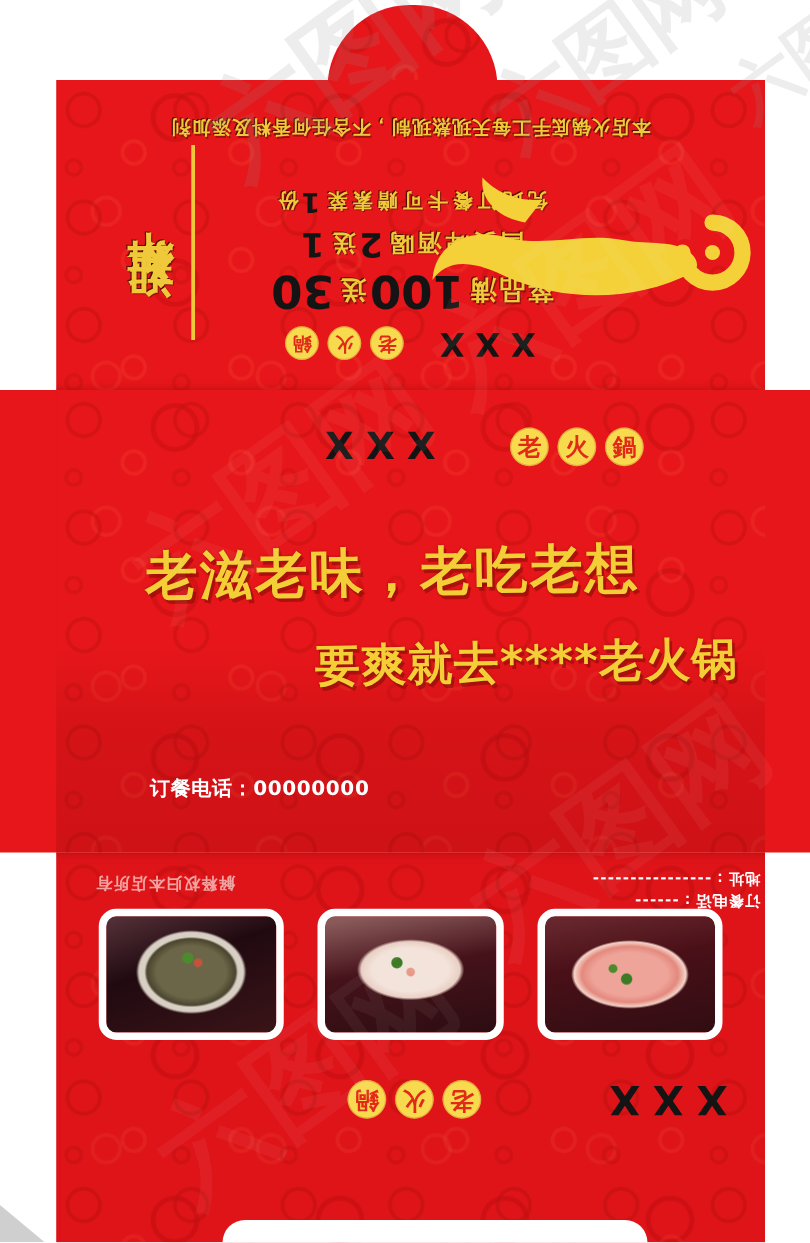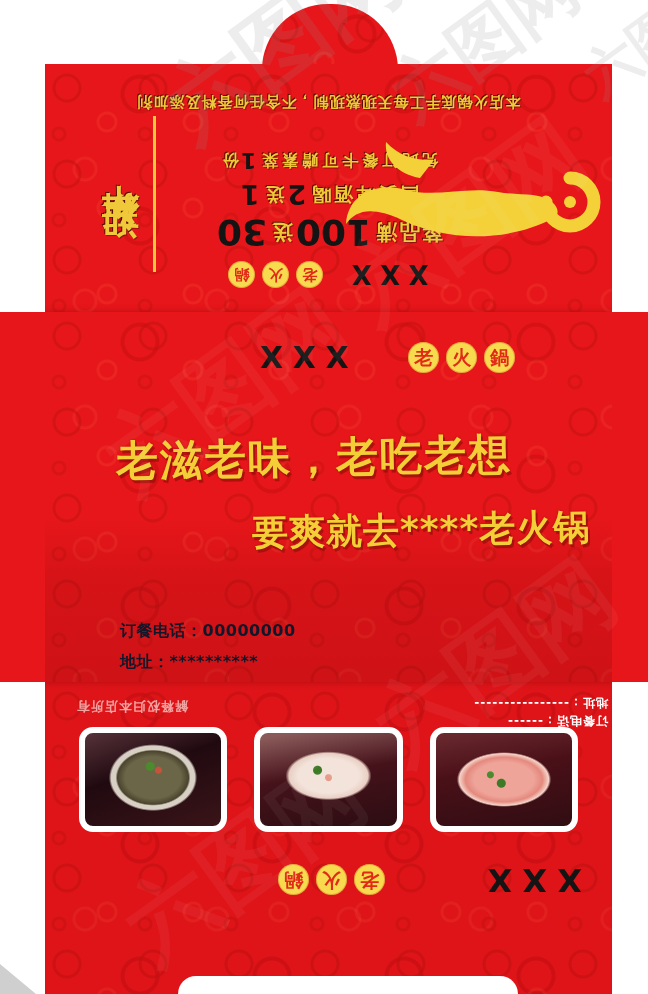--- a/index.html
+++ b/index.html
@@ -59,21 +59,21 @@
   .vchars{writing-mode:vertical-rl;text-orientation:upright;font-size:38px;letter-spacing:9px;line-height:1;}
   .swoosh{position:absolute;left:-4px;top:64px;width:272px;height:142px;}
 
   
   .front-brandrow{position:absolute;left:260px;top:30px;display:flex;align-items:center;gap:50px;}
   .front-xxx{font-size:30px;}
   .slogan{position:absolute;color:#f3ce36;font-weight:900;white-space:nowrap;
     text-shadow:2px 3px 0 rgba(120,12,0,.50),0 0 2px rgba(120,12,0,.55);}
   .s1{left:116px;top:118px;font-size:42px;letter-spacing:2px;transform:rotate(-1deg);}
   .s2{left:252px;top:194px;font-size:36px;letter-spacing:1px;transform:rotate(-1deg);}
-  .contact{position:absolute;left:120px;top:303px;font-size:16px;font-weight:700;color:#0f172a;line-height:31px;letter-spacing:.5px;}
+  .contact{position:absolute;left:120px;top:303px;font-size:16px;font-weight:700;color:#ffffff;line-height:31px;letter-spacing:.5px;}
 
   
   .back-brandrow{position:absolute;left:30px;top:98px;display:flex;align-items:center;gap:92px;}
   .back-xxx{font-size:32px;}
   .photos{position:absolute;left:34px;top:162px;width:499px;display:flex;gap:27px;}
   .photo{width:146px;height:93px;border:6px solid #ffffff;border-radius:14px;}
   .photo-pink{background:
       radial-gradient(circle 5px at 52% 46%, #3c7a26 0 4px, rgba(0,0,0,0) 5px),
       radial-gradient(circle 4px at 60% 55%, #4c8a2e 0 3px, rgba(0,0,0,0) 4px),
       radial-gradient(ellipse 62px 36px at 50% 50%, #efa49a 0 48%, #e4897e 62%, #f5d3c8 72%, rgba(0,0,0,0) 76%),
@@ -176,23 +176,20 @@
         </span>
       </div>
 
       <div class="slogan s1">老滋老味，老吃老想</div>
       <div class="slogan s2">要爽就去****老火锅</div>
 
       <div class="contact">
         <div>
           <span>订餐电话：</span><span>00000000</span>
         </div>
-        <div>
-          <span>地址：</span><span>**********</span>
-        </div>
       </div>
 
     </div>
   </section>
 
   <section class="bottom pattern">
     <div class="rot">
 
       <div class="back-brandrow">
         <span class="xxx back-xxx">XXX</span>

